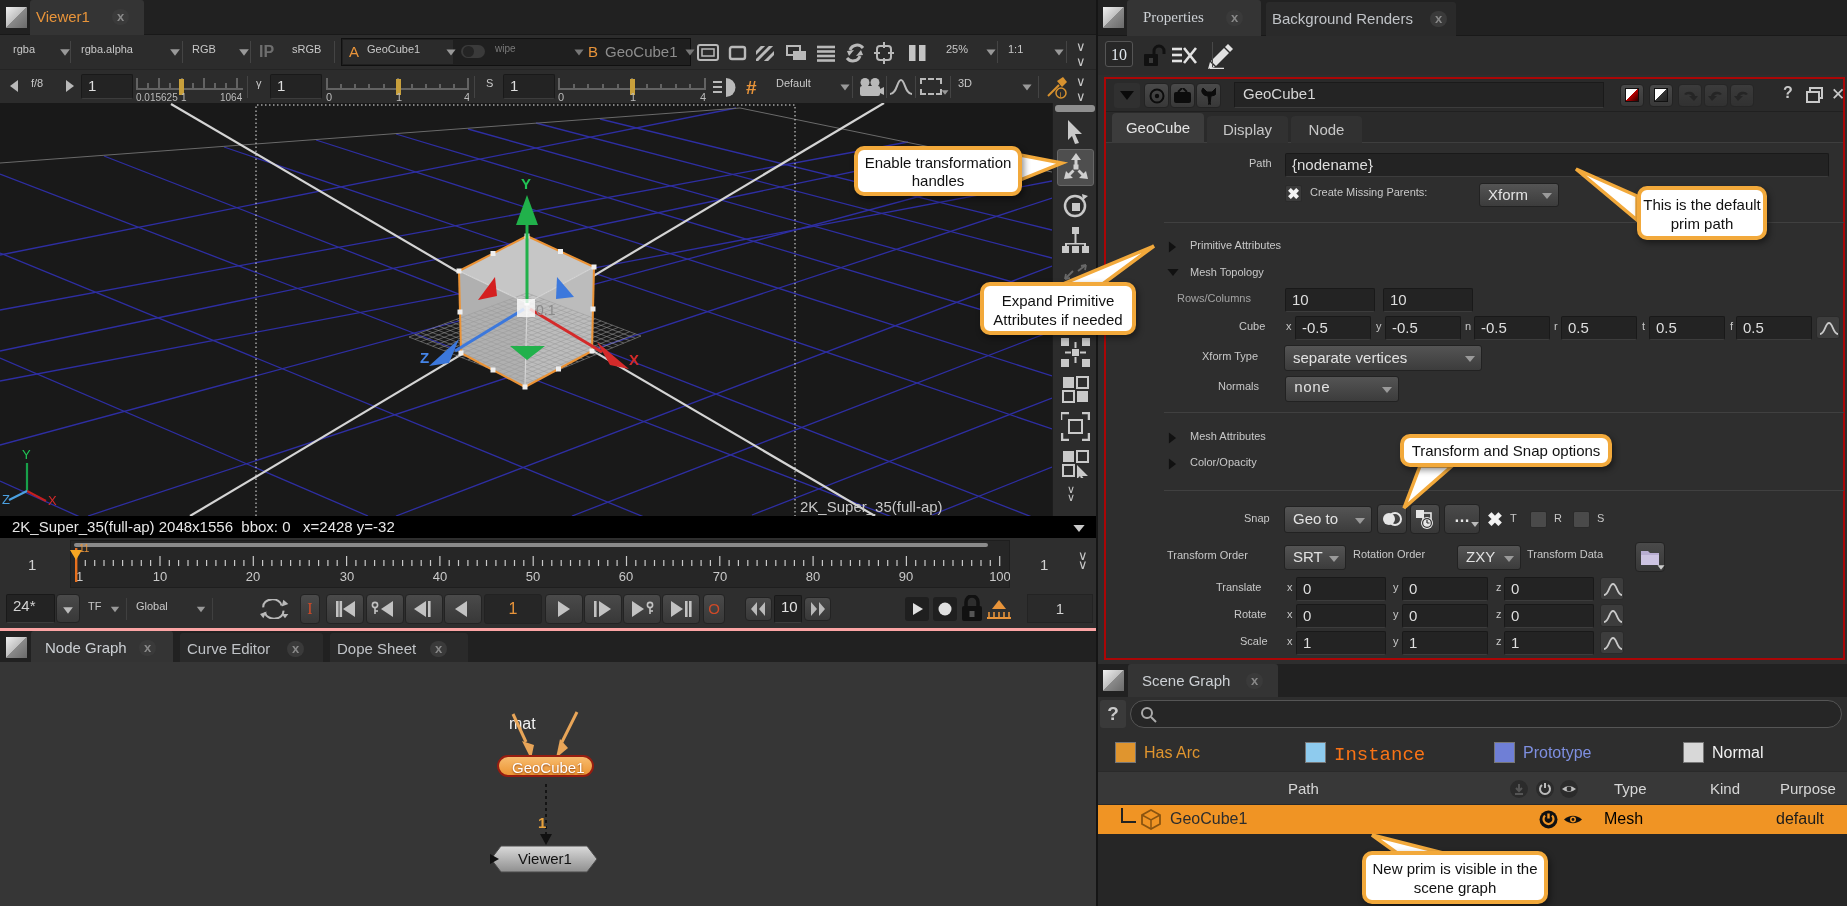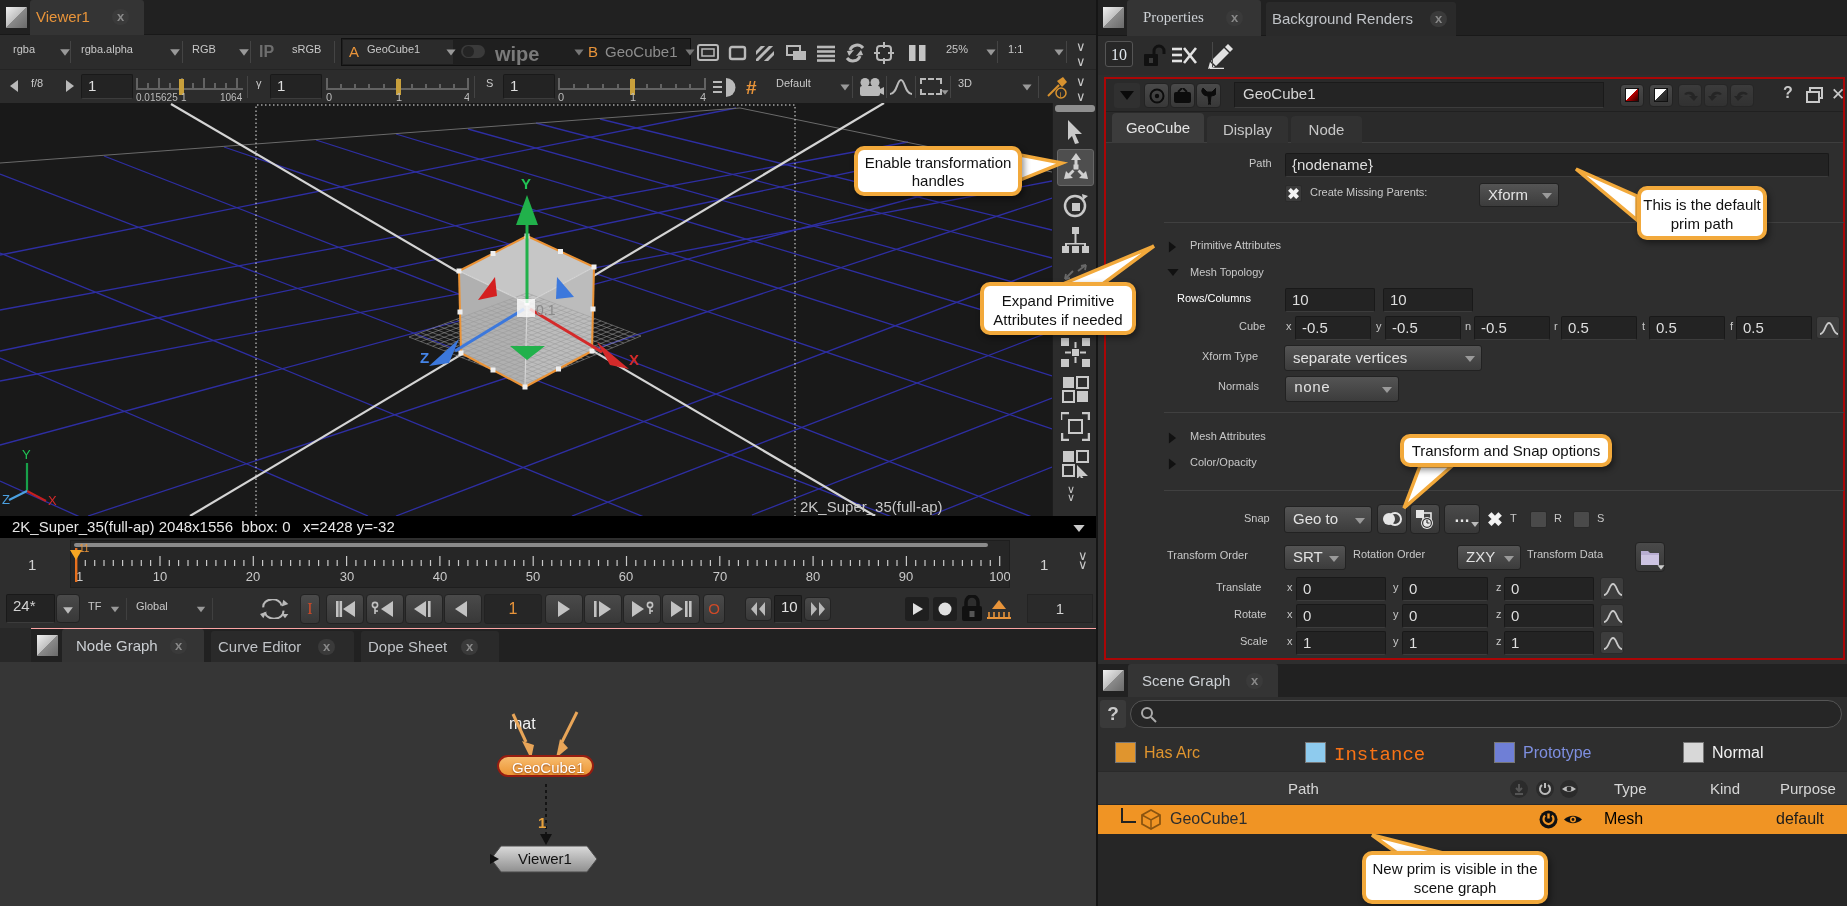--- a/index.html
+++ b/index.html
@@ -45,21 +45,21 @@
     <div class="abs" style="left:259px;top:8px;color:#6e6e6e;font-size:16px;font-weight:bold;">IP</div>
     <div class="abs lbl" style="left:292px;top:8px;">sRGB</div>
     <div class="abs" style="left:334px;top:6px;width:1px;height:22px;background:#444;"></div>
     <div class="abs" style="left:341px;top:3px;width:350px;height:28px;background:#1f1f1f;border:1px solid #101010;"></div>
     <div class="abs" style="left:343px;top:5px;width:110px;height:24px;background:#2b2b2b;"></div>
     <div class="abs" style="left:349px;top:8px;color:#e8943a;font-size:15px;">A</div>
     <div class="abs lbl" style="left:367px;top:8px;">GeoCube1</div>
     <div class="abs tri-d" style="left:444px;top:13px;border-top-color:#999;transform:scale(.65);"></div>
     <div class="abs" style="left:461px;top:10px;width:24px;height:13px;background:#3a3a3a;border-radius:7px;"></div>
     <div class="abs" style="left:463px;top:11px;width:11px;height:11px;background:#242424;border-radius:6px;"></div>
-    <div class="abs" style="left:495px;top:8px;color:#7a7a7a;font-size:20px;font-weight:bold;">wipe</div>
+    <div class="abs" style="left:495px;top:8px;color:#7a7a7a;font-size:10px;">wipe</div>
     <div class="abs tri-d" style="left:572px;top:13px;border-top-color:#777;transform:scale(.65);"></div>
     <div class="abs" style="left:588px;top:8px;color:#e8943a;font-size:15px;">B</div>
     <div class="abs" style="left:605px;top:8px;color:#8d8d8d;font-size:15px;">GeoCube1</div>
     <div class="abs tri-d" style="left:683px;top:13px;border-top-color:#777;transform:scale(.65);"></div>
 
     <svg class="abs" style="left:697px;top:7px;" width="240" height="22" viewBox="0 0 240 22">
       <rect x="1" y="3" width="20" height="15" rx="2" fill="none" stroke="#b9b9b9" stroke-width="2"></rect>
           <rect x="5" y="7" width="12" height="7" fill="none" stroke="#b9b9b9" stroke-width="1.5"></rect>
       <rect x="33" y="5" width="15" height="12" rx="2" fill="none" stroke="#b9b9b9" stroke-width="2.4"></rect>
       <g clip-path="url(#stp)">
@@ -628,21 +628,21 @@
             <line x1="8" y1="20" x2="8" y2="14"></line>
             <line x1="13" y1="20" x2="13" y2="14"></line>
             <line x1="18" y1="20" x2="18" y2="14"></line>
             <line x1="23" y1="20" x2="23" y2="14"></line>
           </g>
           <path d="M13,2 l7,9 h-14 z" fill="#e8943a"></path>
         </svg>
     <div class="abs" style="left:1027px;top:4px;width:66px;height:29px;background:#2a2a2a;border:1px solid #232323;color:#d2d2d2;font-size:15px;text-align:center;line-height:28px;">1</div>
   </div>
 
-  <div class="abs" style="left:0;top:628px;width:1096px;height:34px;background:#212121;border-top:1px solid #fca5a5;margin-left:31px;">
+  <div class="abs" style="left:0;top:628px;width:1096px;height:34px;background:#212121;border-top:3px solid #fca5a5;">
     <div class="abs" style="left:6px;top:6px;width:21px;height:21px;background:linear-gradient(135deg,#f0f0f0 0%,#c0c0c0 49%,#8a8a8a 50%,#6a6a6a 100%);"></div>
     <div class="abs" style="left:31px;top:0;width:142px;height:34px;background:#343434;border-radius:3px 3px 0 0;"></div>
     <div class="abs" style="left:45px;top:8px;color:#ccd0d4;font-size:15px;">Node Graph</div>
     <div class="abs xclose" style="left:139px;top:9px;">x</div>
     <div class="abs" style="left:180px;top:2px;width:143px;height:32px;background:#2a2a2a;border-radius:3px 3px 0 0;"></div>
     <div class="abs" style="left:187px;top:9px;color:#c0c3c7;font-size:15px;">Curve Editor</div>
     <div class="abs xclose" style="left:287px;top:10px;">x</div>
     <div class="abs" style="left:330px;top:2px;width:138px;height:32px;background:#2a2a2a;border-radius:3px 3px 0 0;"></div>
     <div class="abs" style="left:337px;top:9px;color:#c0c3c7;font-size:15px;">Dope Sheet</div>
     <div class="abs xclose" style="left:430px;top:10px;">x</div>
@@ -764,21 +764,21 @@
     <div class="abs lbl" style="left:143px;top:78px;">Path</div>
     <div class="abs fld" style="left:179px;top:74px;width:544px;height:24px;">{nodename}</div>
     <div class="abs cbx" style="left:179px;top:106px;">✖</div>
     <div class="abs lbl" style="left:204px;top:107px;">Create Missing Parents:</div>
     <div class="abs dd" style="left:373px;top:104px;width:80px;height:24px;padding:2px 8px;">Xform<span class="ar"></span></div>
     <div class="sep" style="left:58px;top:143px;width:680px;"></div>
     <div class="abs tri-r" style="left:62px;top:161px;transform:scale(.8);"></div>
     <div class="abs lbl" style="left:84px;top:160px;">Primitive Attributes</div>
     <div class="abs tri-d" style="left:60px;top:189px;transform:scale(.8);"></div>
     <div class="abs lbl" style="left:84px;top:187px;">Mesh Topology</div>
-    <div class="abs lbl" style="left:71px;top:213px;color:#ffffff;text-align:center;">Rows/Columns</div>
+    <div class="abs lbl" style="left:71px;top:213px;color:#a3a3a3;text-align:center;">Rows/Columns</div>
     <div class="abs fld" style="left:179px;top:209px;width:90px;height:24px;">10</div>
     <div class="abs fld" style="left:277px;top:209px;width:90px;height:24px;">10</div>
     <div class="abs lbl" style="left:133px;top:241px;">Cube</div>
     <div class="abs lbl" style="left:180px;top:241px;">x</div>
         <div class="abs fld" style="left:189px;top:237px;width:76px;height:24px;">-0.5</div>
     <div class="abs lbl" style="left:270px;top:241px;">y</div>
         <div class="abs fld" style="left:279px;top:237px;width:76px;height:24px;">-0.5</div>
     <div class="abs lbl" style="left:359px;top:241px;">n</div>
         <div class="abs fld" style="left:368px;top:237px;width:76px;height:24px;">-0.5</div>
     <div class="abs lbl" style="left:448px;top:241px;">r</div>

